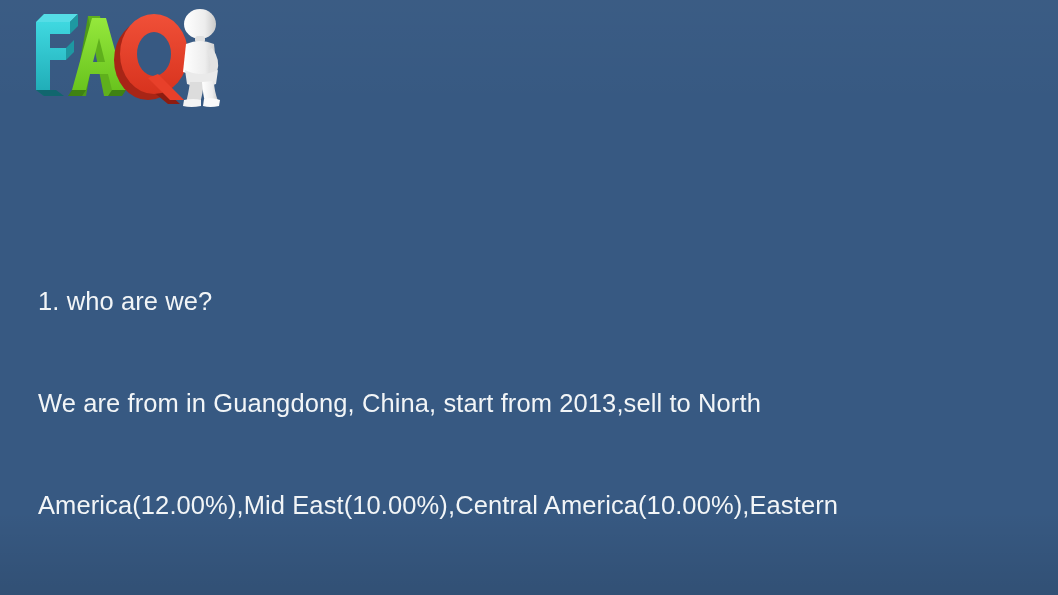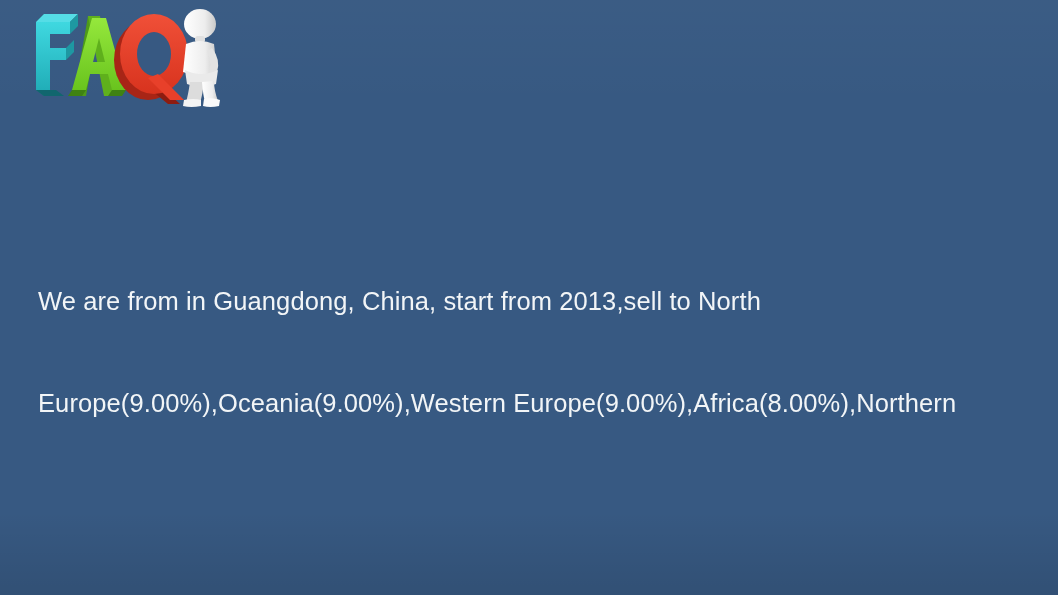--- a/index.html
+++ b/index.html
@@ -127,21 +127,23 @@
 
         <path d="M154,96 q10,-2 17,0 l0,6 q-10,2 -18,0 Z" fill="#F4F4F4"></path>
         <path d="M174,95 q9,-2 16,1 l-1,6 q-9,2 -16,0 Z" fill="#FAFAFA"></path>
       </g>
     </svg>
   </div>
 
   <div id="faq-body">
 
     <div class="para">
+      <span class="line">1. who are we?</span>
       <span class="line">We are from in Guangdong, China, start from 2013,sell to North</span>
+      <span class="line">America(12.00%),Mid East(10.00%),Central America(10.00%),Eastern</span>
       <span class="line">Europe(9.00%),Oceania(9.00%),Western Europe(9.00%),Africa(8.00%),Northern</span>
       
       
       
     </div>
 
     
 
     
 

